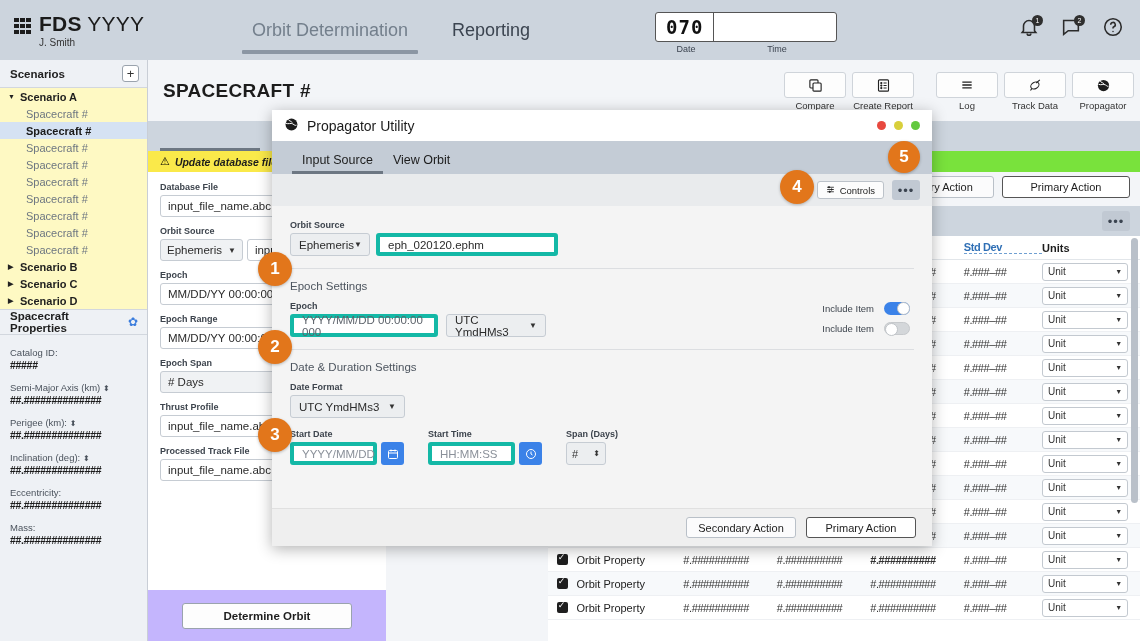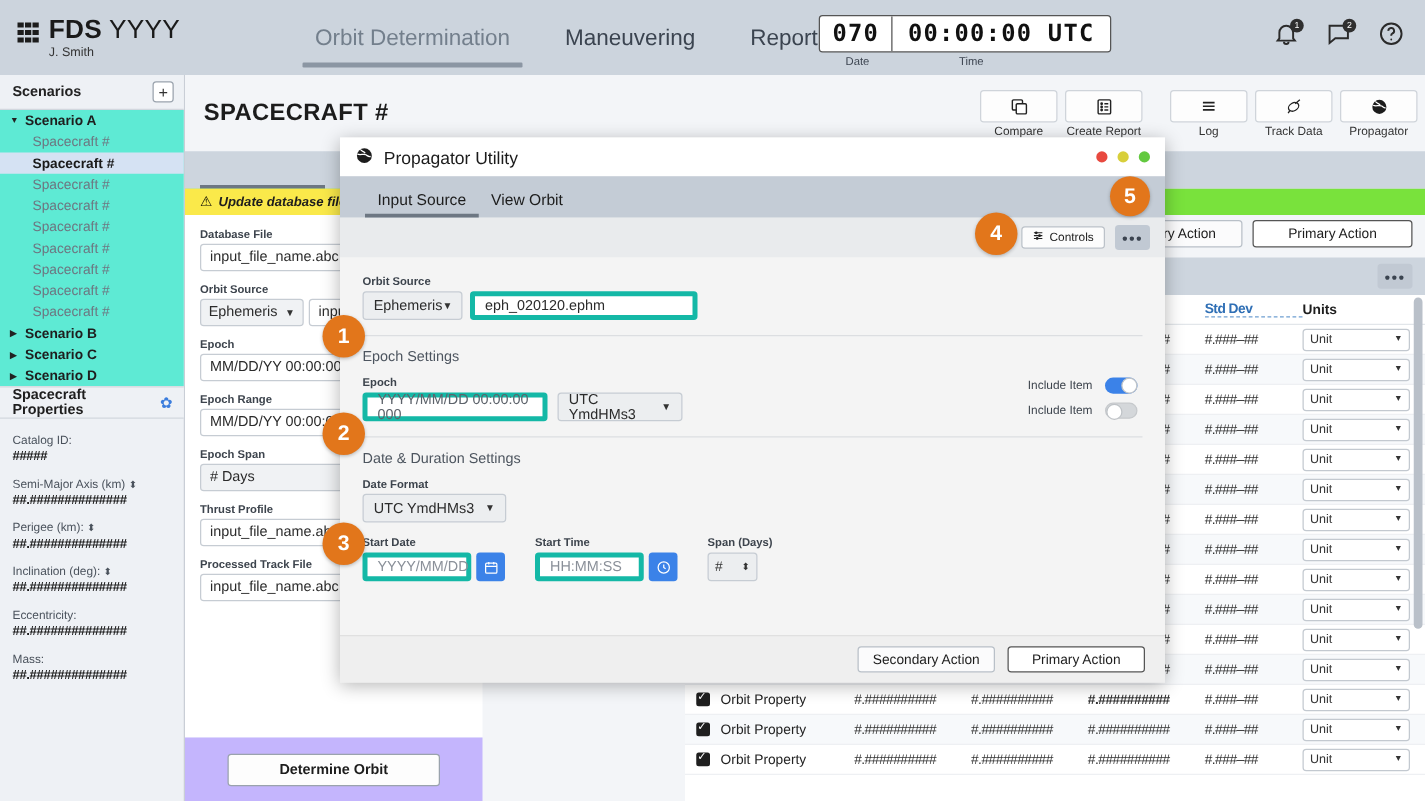--- a/index.html
+++ b/index.html
@@ -50,21 +50,21 @@
     background:#2f2f2f; color:#fff; font-size:7px; line-height:11px; text-align:center; }
 
   
   .sidebar{ position:absolute; left:0; top:60px; width:148px; height:581px;
     background:#eef1f5; border-right:1px solid #c9ced6; }
   .sb-header{ height:28px; display:flex; align-items:center; justify-content:space-between;
     padding:0 8px 0 10px; background:#eef1f5; border-bottom:1px solid #d2d7de; }
   .sb-header-title{ font-size:11.5px; font-weight:bold; color:#222; }
   .plus-btn{ width:17px; height:17px; border:1px solid #9aa3ad; border-radius:3px; background:#fff;
     display:flex; align-items:center; justify-content:center; font-size:13px; color:#333; cursor:pointer; line-height:1;}
-  .sb-list{ background:#5eead4; }
+  .sb-list{ background:#fef9c3; }
   .sb-group{ display:flex; align-items:center; height:17px; padding-left:8px;
     font-size:11px; font-weight:bold; color:#1e1e1e; cursor:pointer; }
   .caret{ font-size:7px; margin-right:5px; color:#222; width:7px; }
   .sb-item{ height:17px; display:flex; align-items:center; padding-left:26px;
     font-size:11px; color:#6d7681; cursor:pointer; }
   .sb-item.selected{ background:#d5e2f3; color:#1a1a1a; font-weight:bold; }
   .sb-props-head{ height:26px; display:flex; align-items:center; justify-content:space-between;
     padding:0 9px 0 10px; background:#eef1f5; border-top:1px solid #d2d7de; border-bottom:1px solid #d2d7de; }
   .sb-props-head .t{ font-size:11.5px; font-weight:bold; color:#1e1e1e; }
   .gear{ color:#3b7ddd; font-size:12px; cursor:pointer; }
@@ -212,28 +212,26 @@
         <i></i>
     </div>
     <div class="brand-text">
       <div class="brand-title"><b>FDS</b><span class="light"> YYYY</span></div>
       <div class="brand-sub">J. Smith</div>
     </div>
   </div>
 
   <div class="navtabs">
     <div class="navtab active">Orbit Determination</div>
-    <div class="navtab plain">Maneuvering</div>
     <div class="navtab plain">Reporting</div>
   </div>
 
   <div class="clock">
     <div class="clock-box">
       <div class="clk-date">070</div>
-      <div class="clk-time">00:00:00 UTC</div>
     </div>
     <div class="clock-labels">
       <div class="l1">Date</div>
       <div class="l2">Time</div>
     </div>
   </div>
 
   <div class="topicons">
     <div class="ticon">
       <svg width="22" height="22" viewBox="0 0 24 24" fill="none" stroke="#2b2b2b" stroke-width="1.7">

